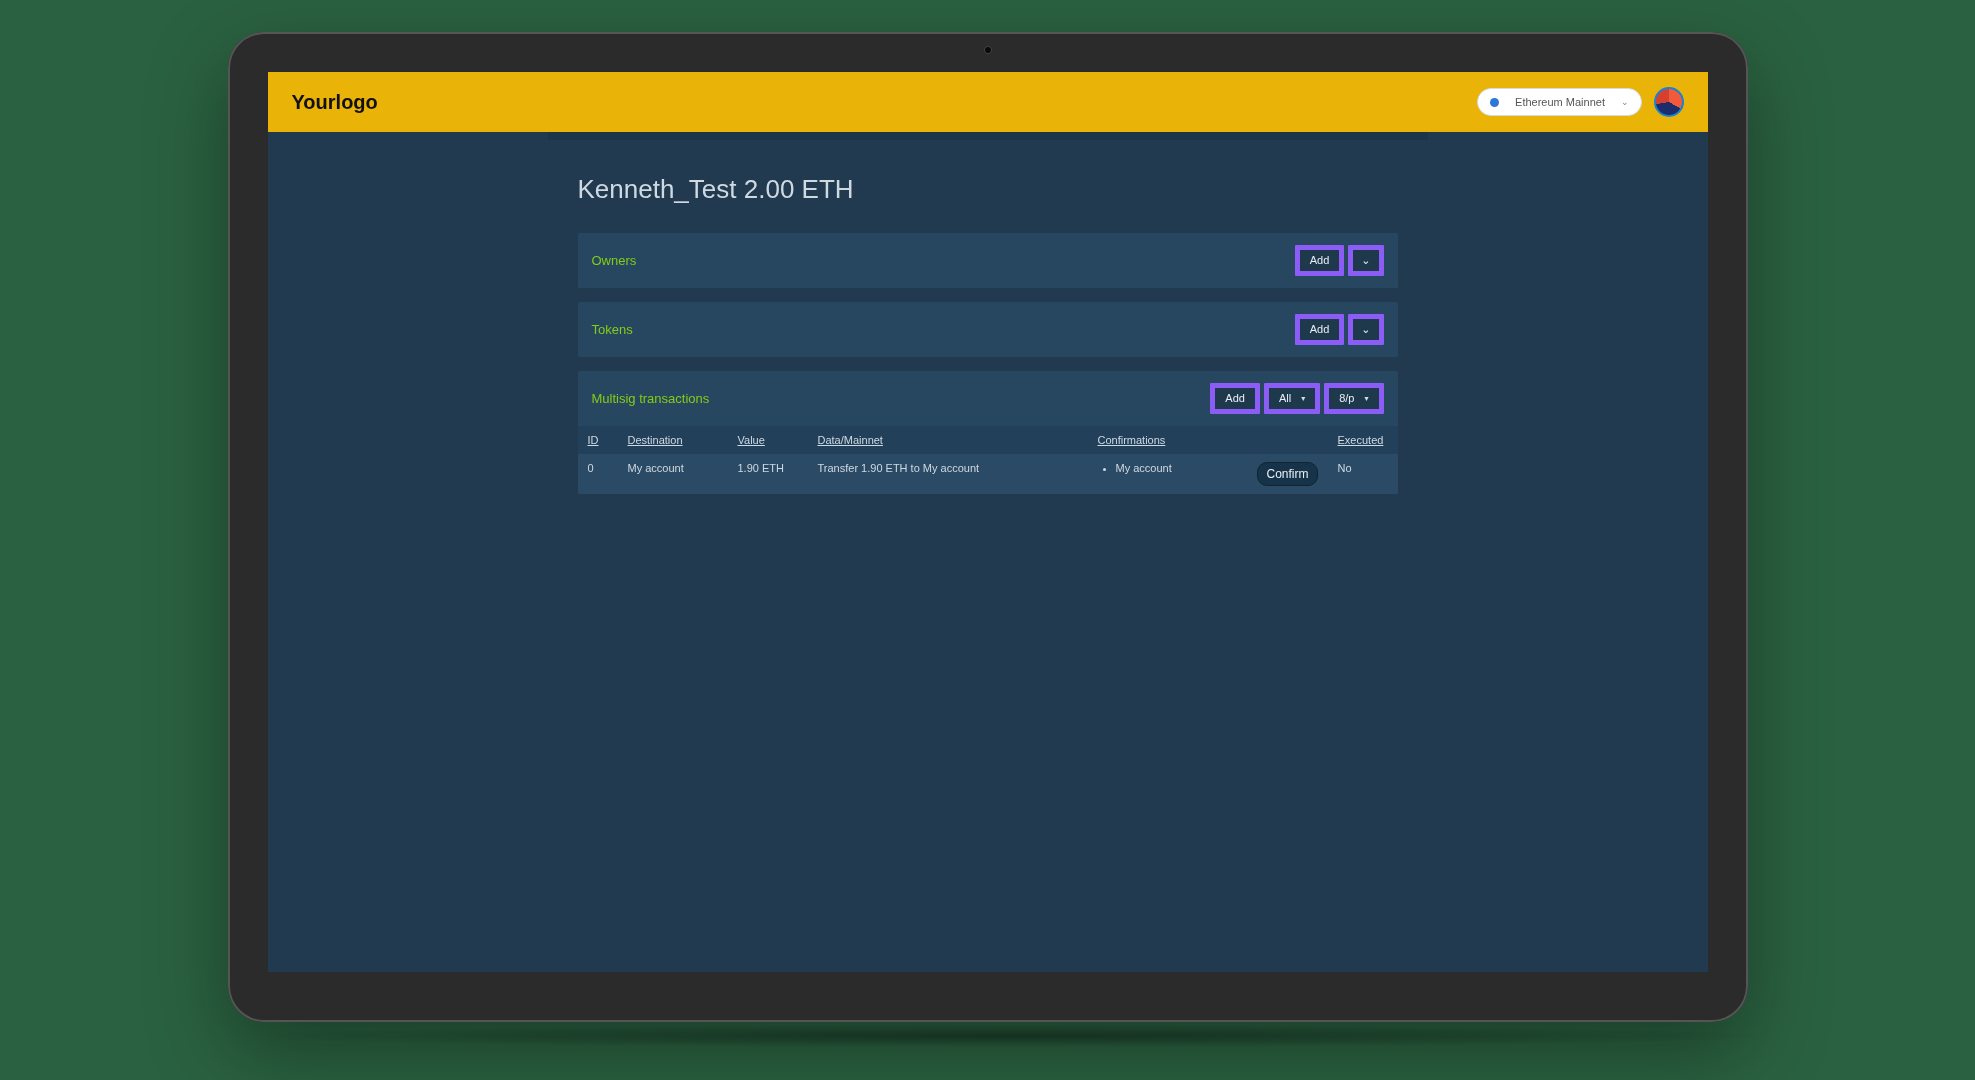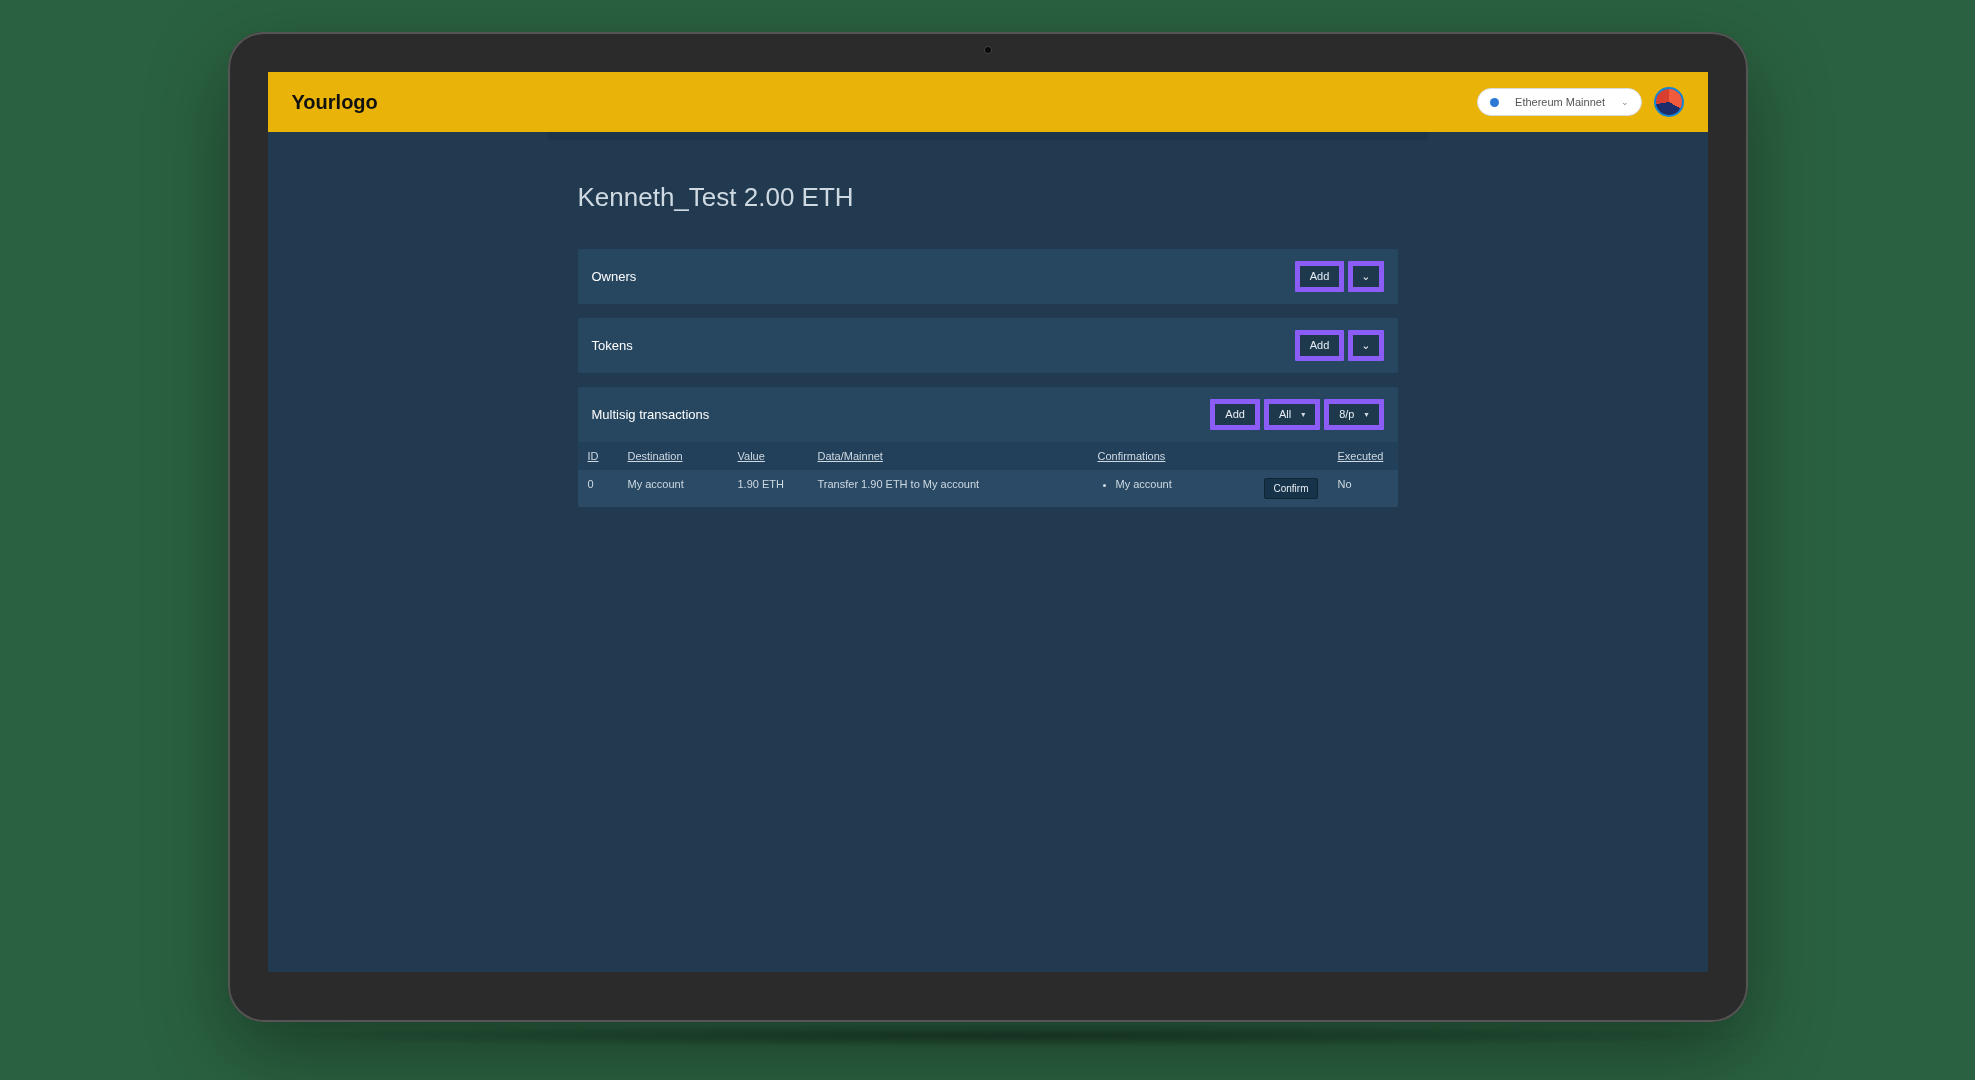--- a/index.html
+++ b/index.html
@@ -78,37 +78,37 @@
   .avatar {
     width: 30px; height: 30px; border-radius: 50%;
     background: conic-gradient(#f15a3a 0 120deg, #1d2d6b 120deg 260deg, #d7402f 260deg 360deg);
     border: 2px solid #1484d6;
   }
 
   
   .darkwrap { padding: 0; }
   .page-title {
     font-size: 26px; font-weight: 400; color: #cfd9e2;
-    padding: 26px 0 20px 0; max-width: 820px; margin: 16px auto;
+    padding: 26px 0 20px 0; max-width: 820px; margin: 8px auto;
   }
   .col {
     width: 820px; margin: 0 auto;
     display: flex; flex-direction: column; gap: 14px;
   }
 
   .panel {
     background: #274761;
     border-radius: 2px;
     overflow: hidden;
   }
   .panel-head {
     display: flex; align-items: center; justify-content: space-between;
     padding: 12px 14px;
   }
-  .panel-title { color: #ffffff; font-size: 13px; }
+  .panel-title { color: #84cc16; font-size: 13px; }
   .btn-row { display: flex; align-items: center; gap: 4px; }
   .btn {
     background: #1e384c; color: #e7eef5;
     border: 5px solid #8b5cf6;
     font-size: 11px; padding: 5px 10px; line-height: 1;
     cursor: pointer; border-radius: 1px;
   }
   .btn.sq { padding: 5px 8px; }
   .btn.sel { display: inline-flex; align-items: center; gap: 10px; }
   .btn.sel .tri { font-size: 8px; opacity: .9; }
@@ -120,21 +120,21 @@
     background: #22405a; padding: 8px 10px; text-decoration: underline;
   }
   .tbl tbody td {
     background: #2a4a65; color: #cfd9e2;
     padding: 8px 10px; vertical-align: top;
   }
   .conf-cell { display: flex; align-items: flex-start; justify-content: space-between; gap: 10px; }
   .conf-list { list-style: disc; padding-left: 18px; }
   .confirm-btn {
     background: #163349; color: #e7eef5; border: 1px solid #0f2534;
-    font-size: 10px; padding: 4px 8px; cursor: pointer; border-radius: 2px;
+    font-size: 12px; padding: 4px 8px; cursor: pointer; border-radius: 10px;
   }
 
   .pager {
     display: flex; align-items: center; gap: 0;
     padding: 14px 10px 18px 10px;
   }
   .pg {
     background: #2e4b63; color: #b9c6d1;
     border: none; font-size: 11px; padding: 6px 12px; cursor: pointer;
   }

